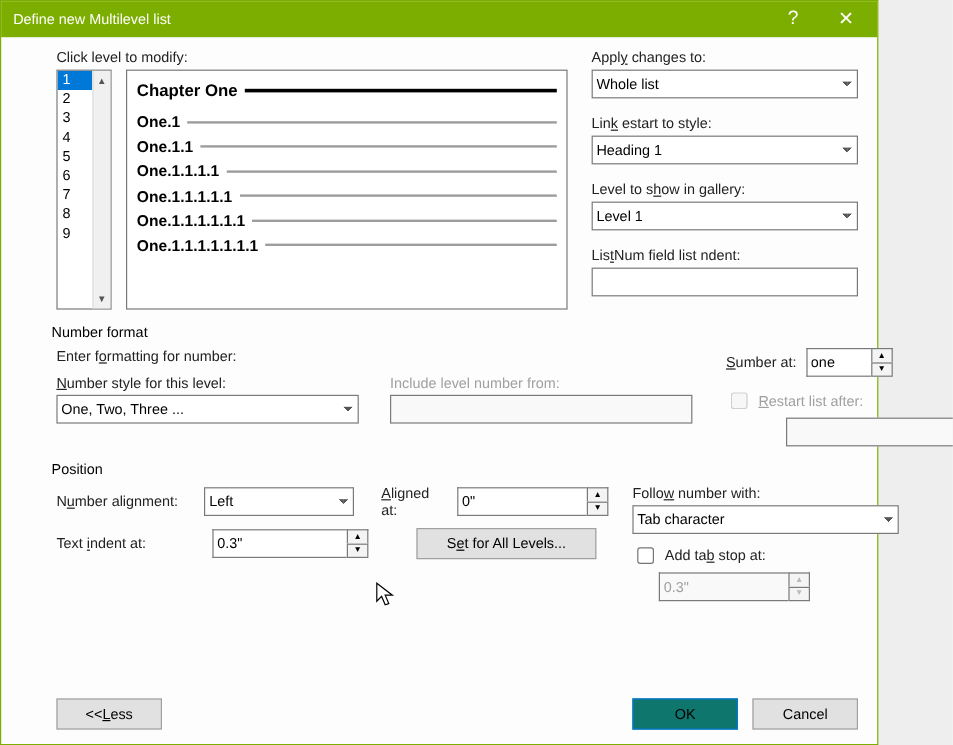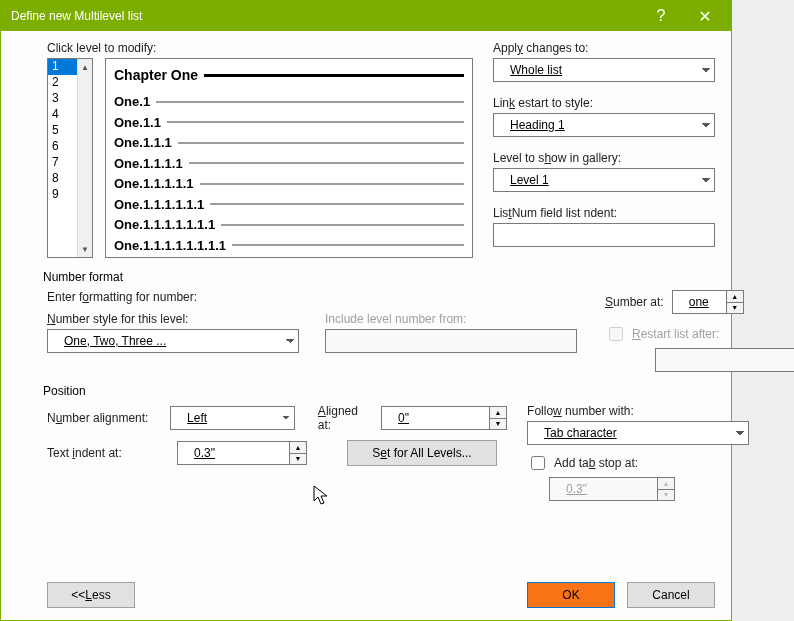--- a/index.html
+++ b/index.html
@@ -57,22 +57,21 @@
   .preview .pline .ptext { font-size: 13px; font-weight: 600; color: #000; white-space: nowrap; }
   .preview .pline .prule { flex: 1; height: 2px; background: #9d9d9d; margin-left: 6px; }
   .preview .pline.top .prule { height: 3px; background: #000; }
   .preview .pline.top .ptext { font-size: 14px; font-weight: 700; }
 
   
   .rlabel { margin-top: 0; margin-bottom: 3px; display: block; font-size: 12px; }
   .rcontrol { width: 222px; }
   select, input[type="text"] {
     height: 24px; border: 1px solid #7a7a7a; background: #fff; font-size: 12px;
-    padding: 0 16px;
-    text-decoration: underline;
+    padding: 0 3px;
   }
   select { appearance: none; -webkit-appearance: none; padding-right: 18px;
     background-image: linear-gradient(45deg, transparent 50%, #555 50%),
                       linear-gradient(-45deg, transparent 50%, #555 50%);
     background-position: right 8px center, right 4px center;
     background-size: 4px 4px, 4px 4px; background-repeat: no-repeat;
   }
   .spinbox { display: inline-flex; }
   .spinbox input { border-right: none; }
   .spinbox .spins { width: 18px; display: flex; flex-direction: column; }
@@ -91,21 +90,21 @@
     width: 398px; height: 28px; border: 1px solid #7a7a7a; font-size: 15px;
     padding: 0 6px; background: #fff;
   }
   .nf-input span { vertical-align: middle; }
   .nf-input .shade { background: #e8e8e8; }
   .btn {
     height: 26px; background: #e1e1e1; border: 1px solid #a0a0a0; cursor: default;
     display: inline-flex; align-items: center; justify-content: center; padding: 0 14px;
     font-size: 12px;
   }
-  .btn.primary { background: #f97316; border: 1.5px solid #0078d7; }
+  .btn.primary { background: #0f766e; border: 1.5px solid #0078d7; }
   .btn.wide { width: 100px; }
 
   .nf-row2 { display: flex; gap: 18px; margin-top: 8px; }
   .nf-row2 .c1 { width: 260px; }
   .nf-row2 .c2 { width: 260px; }
 
   
   .pos { display: flex; margin-top: 6px; }
   .pos-left { width: 540px; }
   .pos-right { flex: 1; padding-left: 20px; }
@@ -173,41 +172,33 @@
             <div style="height:6px"></div>
             <div class="pline" style="margin-left:0">
                 <span class="ptext">One.1</span>
                 <span class="prule"></span>
               </div>
             <div class="pline" style="margin-left:0">
                 <span class="ptext">One.1.1</span>
                 <span class="prule"></span>
               </div>
             <div class="pline" style="margin-left:0">
-                <span class="ptext">One.1.1.1</span>
-                <span class="prule"></span>
-              </div>
-            <div class="pline" style="margin-left:0">
                 <span class="ptext">One.1.1.1.1</span>
                 <span class="prule"></span>
               </div>
             <div class="pline" style="margin-left:0">
                 <span class="ptext">One.1.1.1.1.1</span>
                 <span class="prule"></span>
               </div>
             <div class="pline" style="margin-left:0">
                 <span class="ptext">One.1.1.1.1.1.1</span>
                 <span class="prule"></span>
               </div>
             <div class="pline" style="margin-left:0">
                 <span class="ptext">One.1.1.1.1.1.1.1</span>
-                <span class="prule"></span>
-              </div>
-            <div class="pline" style="margin-left:0">
-                <span class="ptext">One.1.1.1.1.1.1.1.1</span>
                 <span class="prule"></span>
               </div>
           </div>
         </div>
       </div>
 
       <div class="top-right">
         <label class="rlabel">
           <span>Appl</span><span class="underline">y</span><span> changes to:</span>
         </label>

